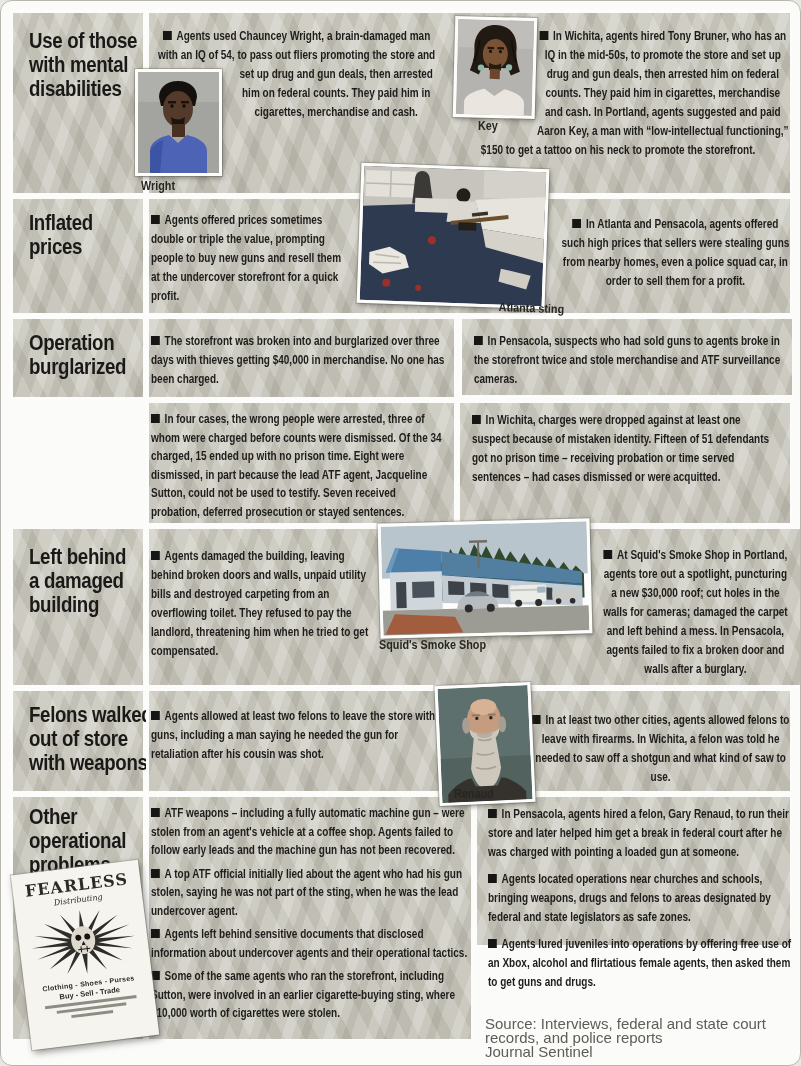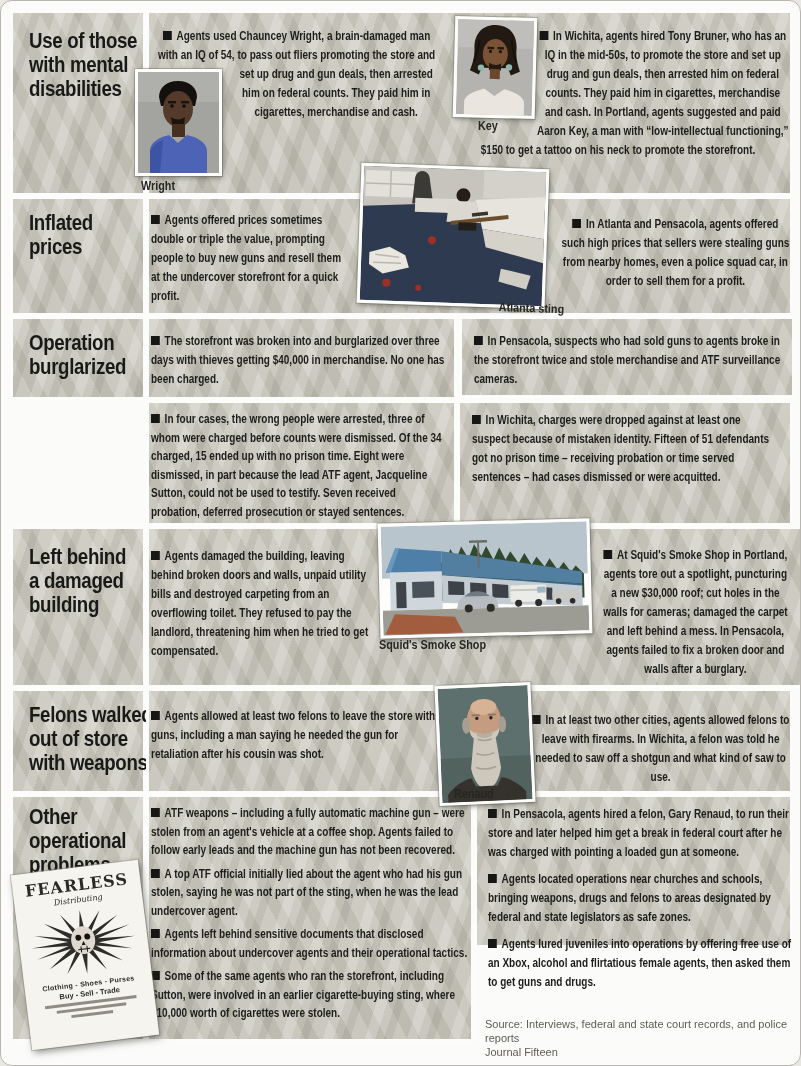--- a/index.html
+++ b/index.html
@@ -50,21 +50,21 @@
   .flyer{position:absolute;z-index:3;left:8px;top:854px;width:128px;height:176px;background:#f6f4ef;
          transform:rotate(-7deg);box-shadow:2px 3px 7px rgba(40,40,33,.5), 0 0 0 1px rgba(150,148,138,.5);
          text-align:center;color:#2a2a26;}
   .fl-title{font-family:"DejaVu Serif",serif;font-weight:bold;font-size:16px;letter-spacing:1px;margin-top:8px;}
   .fl-sub{font-family:"DejaVu Serif",serif;font-style:italic;font-size:8px;margin-top:1px;}
   .fl-line1{font-size:7px;font-weight:bold;margin-top:2px;letter-spacing:.3px;}
   .fl-line2{font-size:7.5px;font-weight:bold;margin-top:2px;}
   .fl-bar{height:3px;background:#8f8c84;margin:3px auto 0;}
   .w1{width:92px}.w2{width:70px}.w3{width:42px}
 
-  .footer{position:absolute;z-index:2;left:472px;top:1004px;font-size:11px;line-height:14px;
+  .footer{position:absolute;z-index:2;left:472px;top:1004px;font-size:15px;line-height:14px;
           color:#5e5c55;font-weight:normal;}
 </style>
 </head>
 <body>
 
 <div class="page">
 <div class="canvas">
 
   <div class="panel p-h1">
     <div class="h ht16">
@@ -316,17 +316,17 @@
     </svg>
     <div class="fl-line1">Clothing - Shoes - Purses</div>
     <div class="fl-line2">Buy - Sell - Trade</div>
     <div class="fl-bar w1"></div>
     <div class="fl-bar w2"></div>
     <div class="fl-bar w3"></div>
   </div>
 
   <div class="footer">
     <div>Source: Interviews, federal and state court records, and police reports</div>
-    <div>Journal Fifteen</div>
+    <div>Journal Sentinel</div>
   </div>
 
 </div>
 </div>
 
 </body></html>

